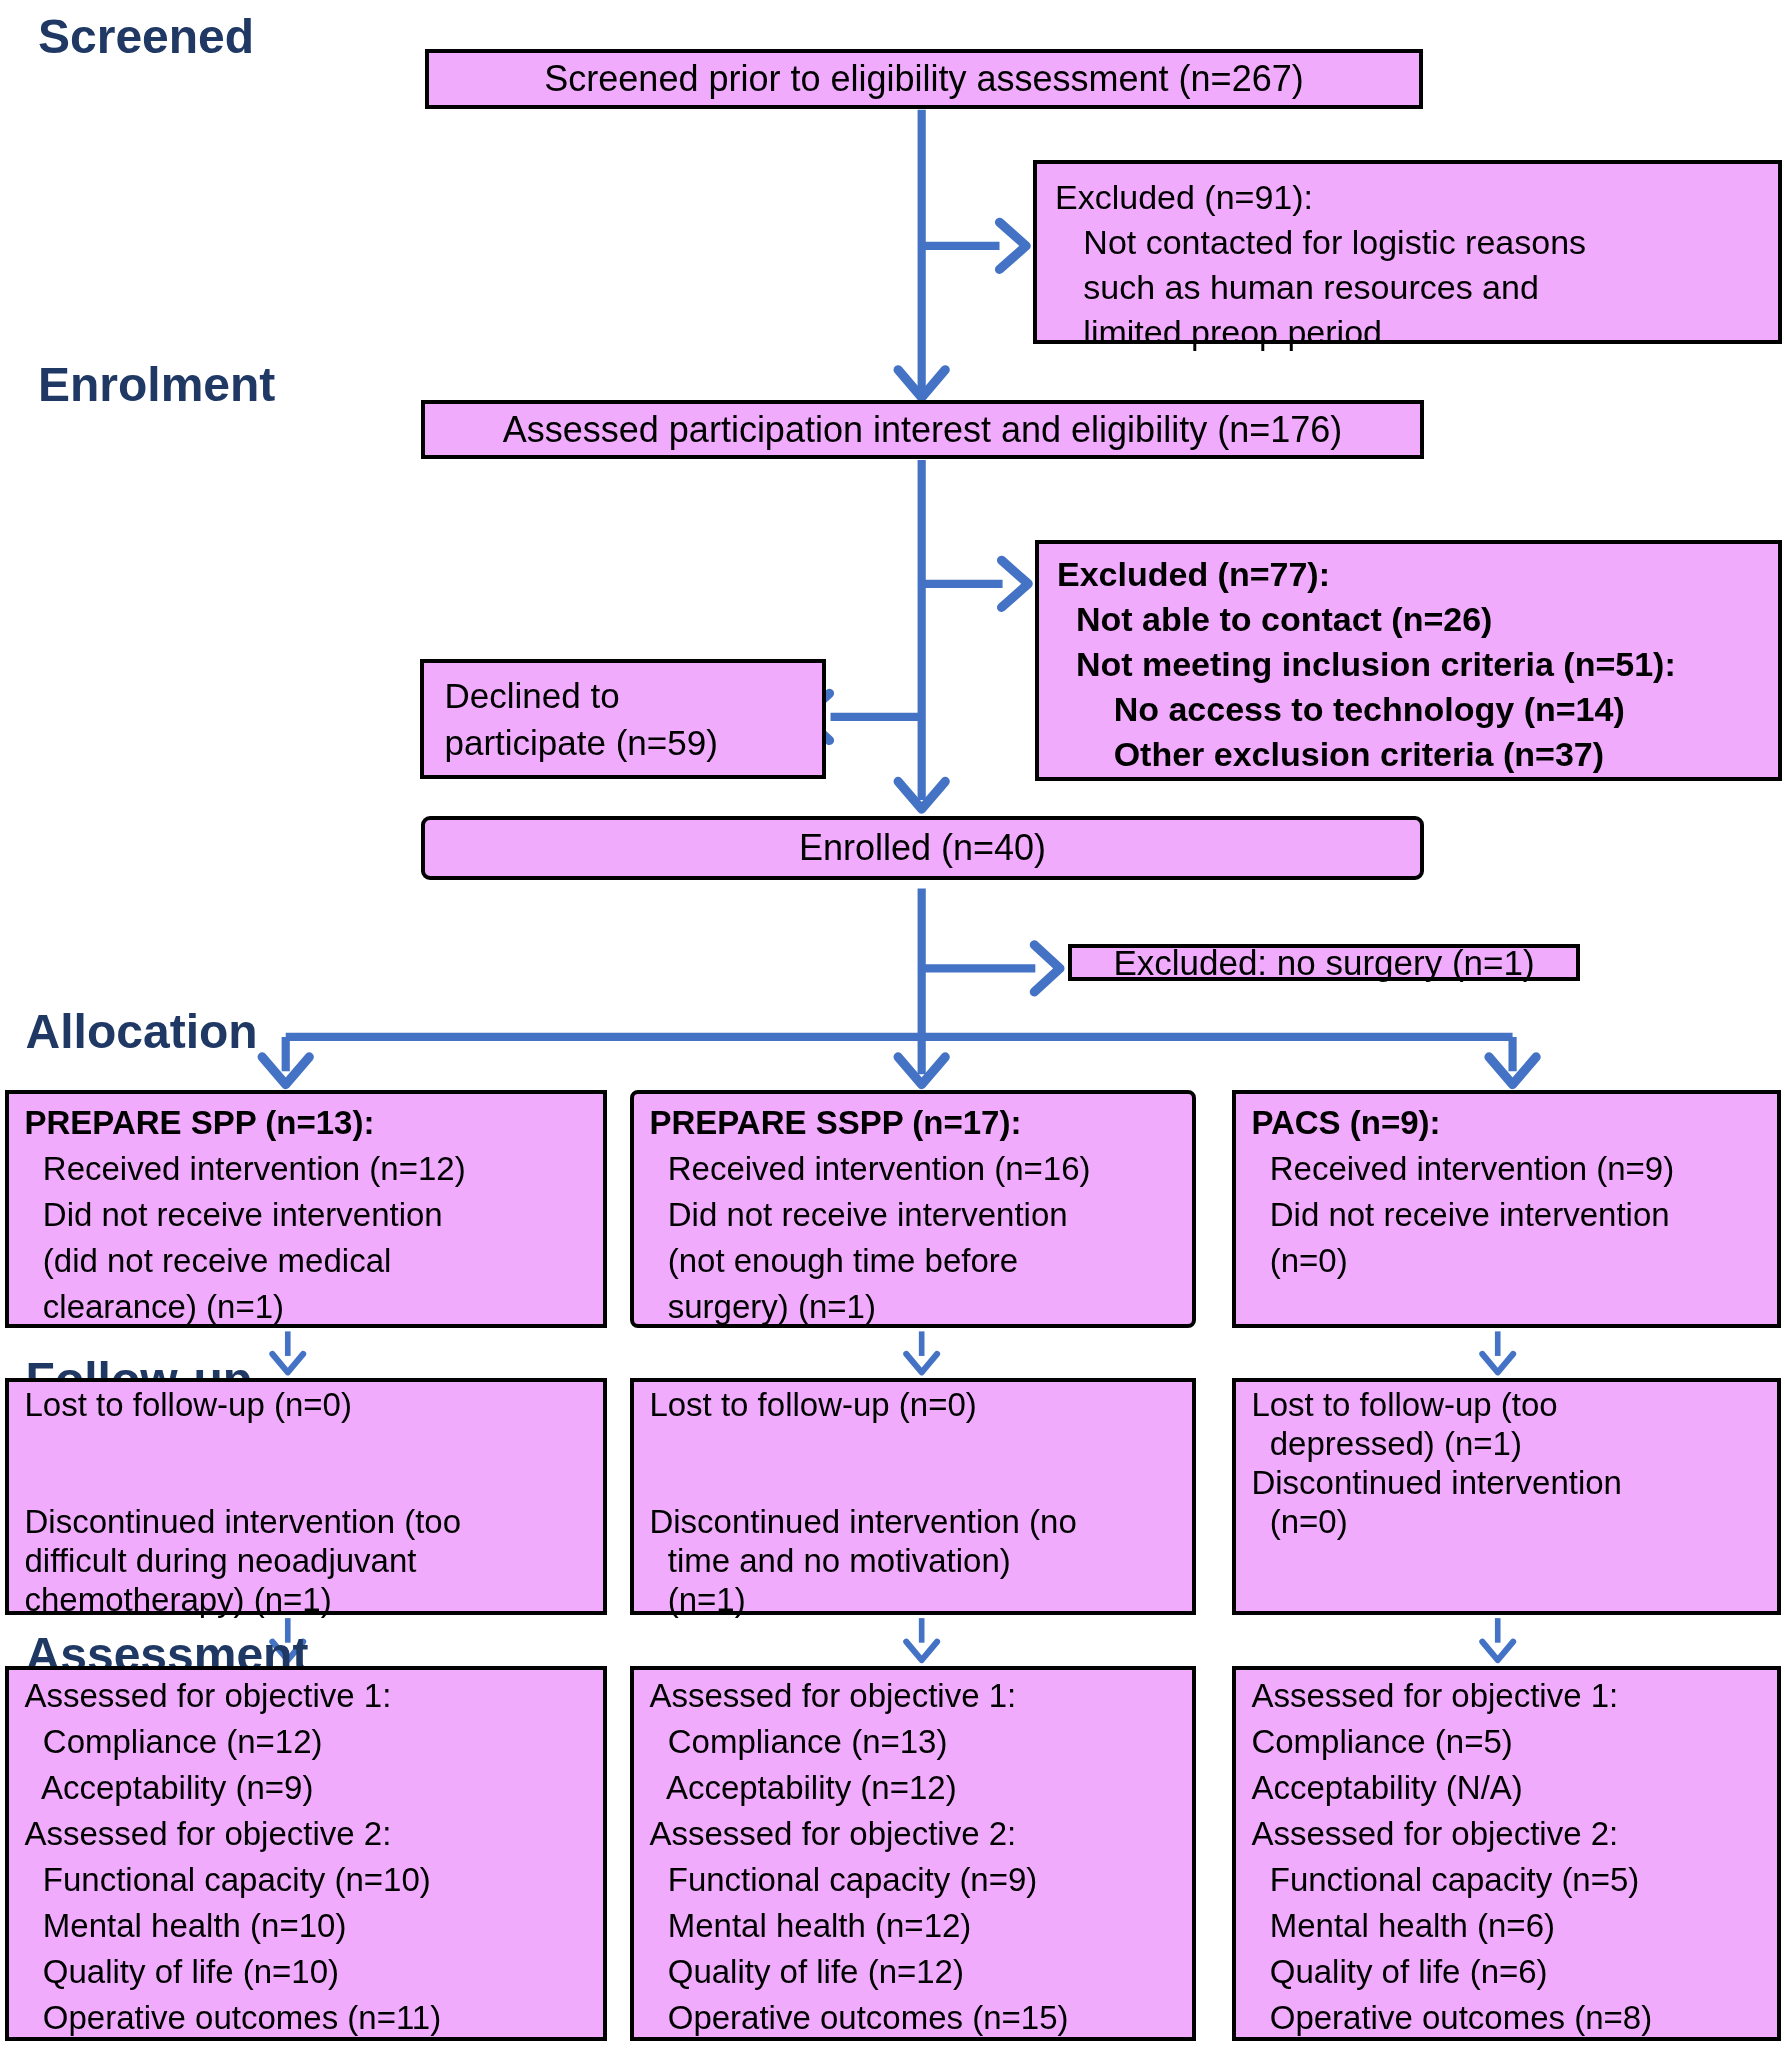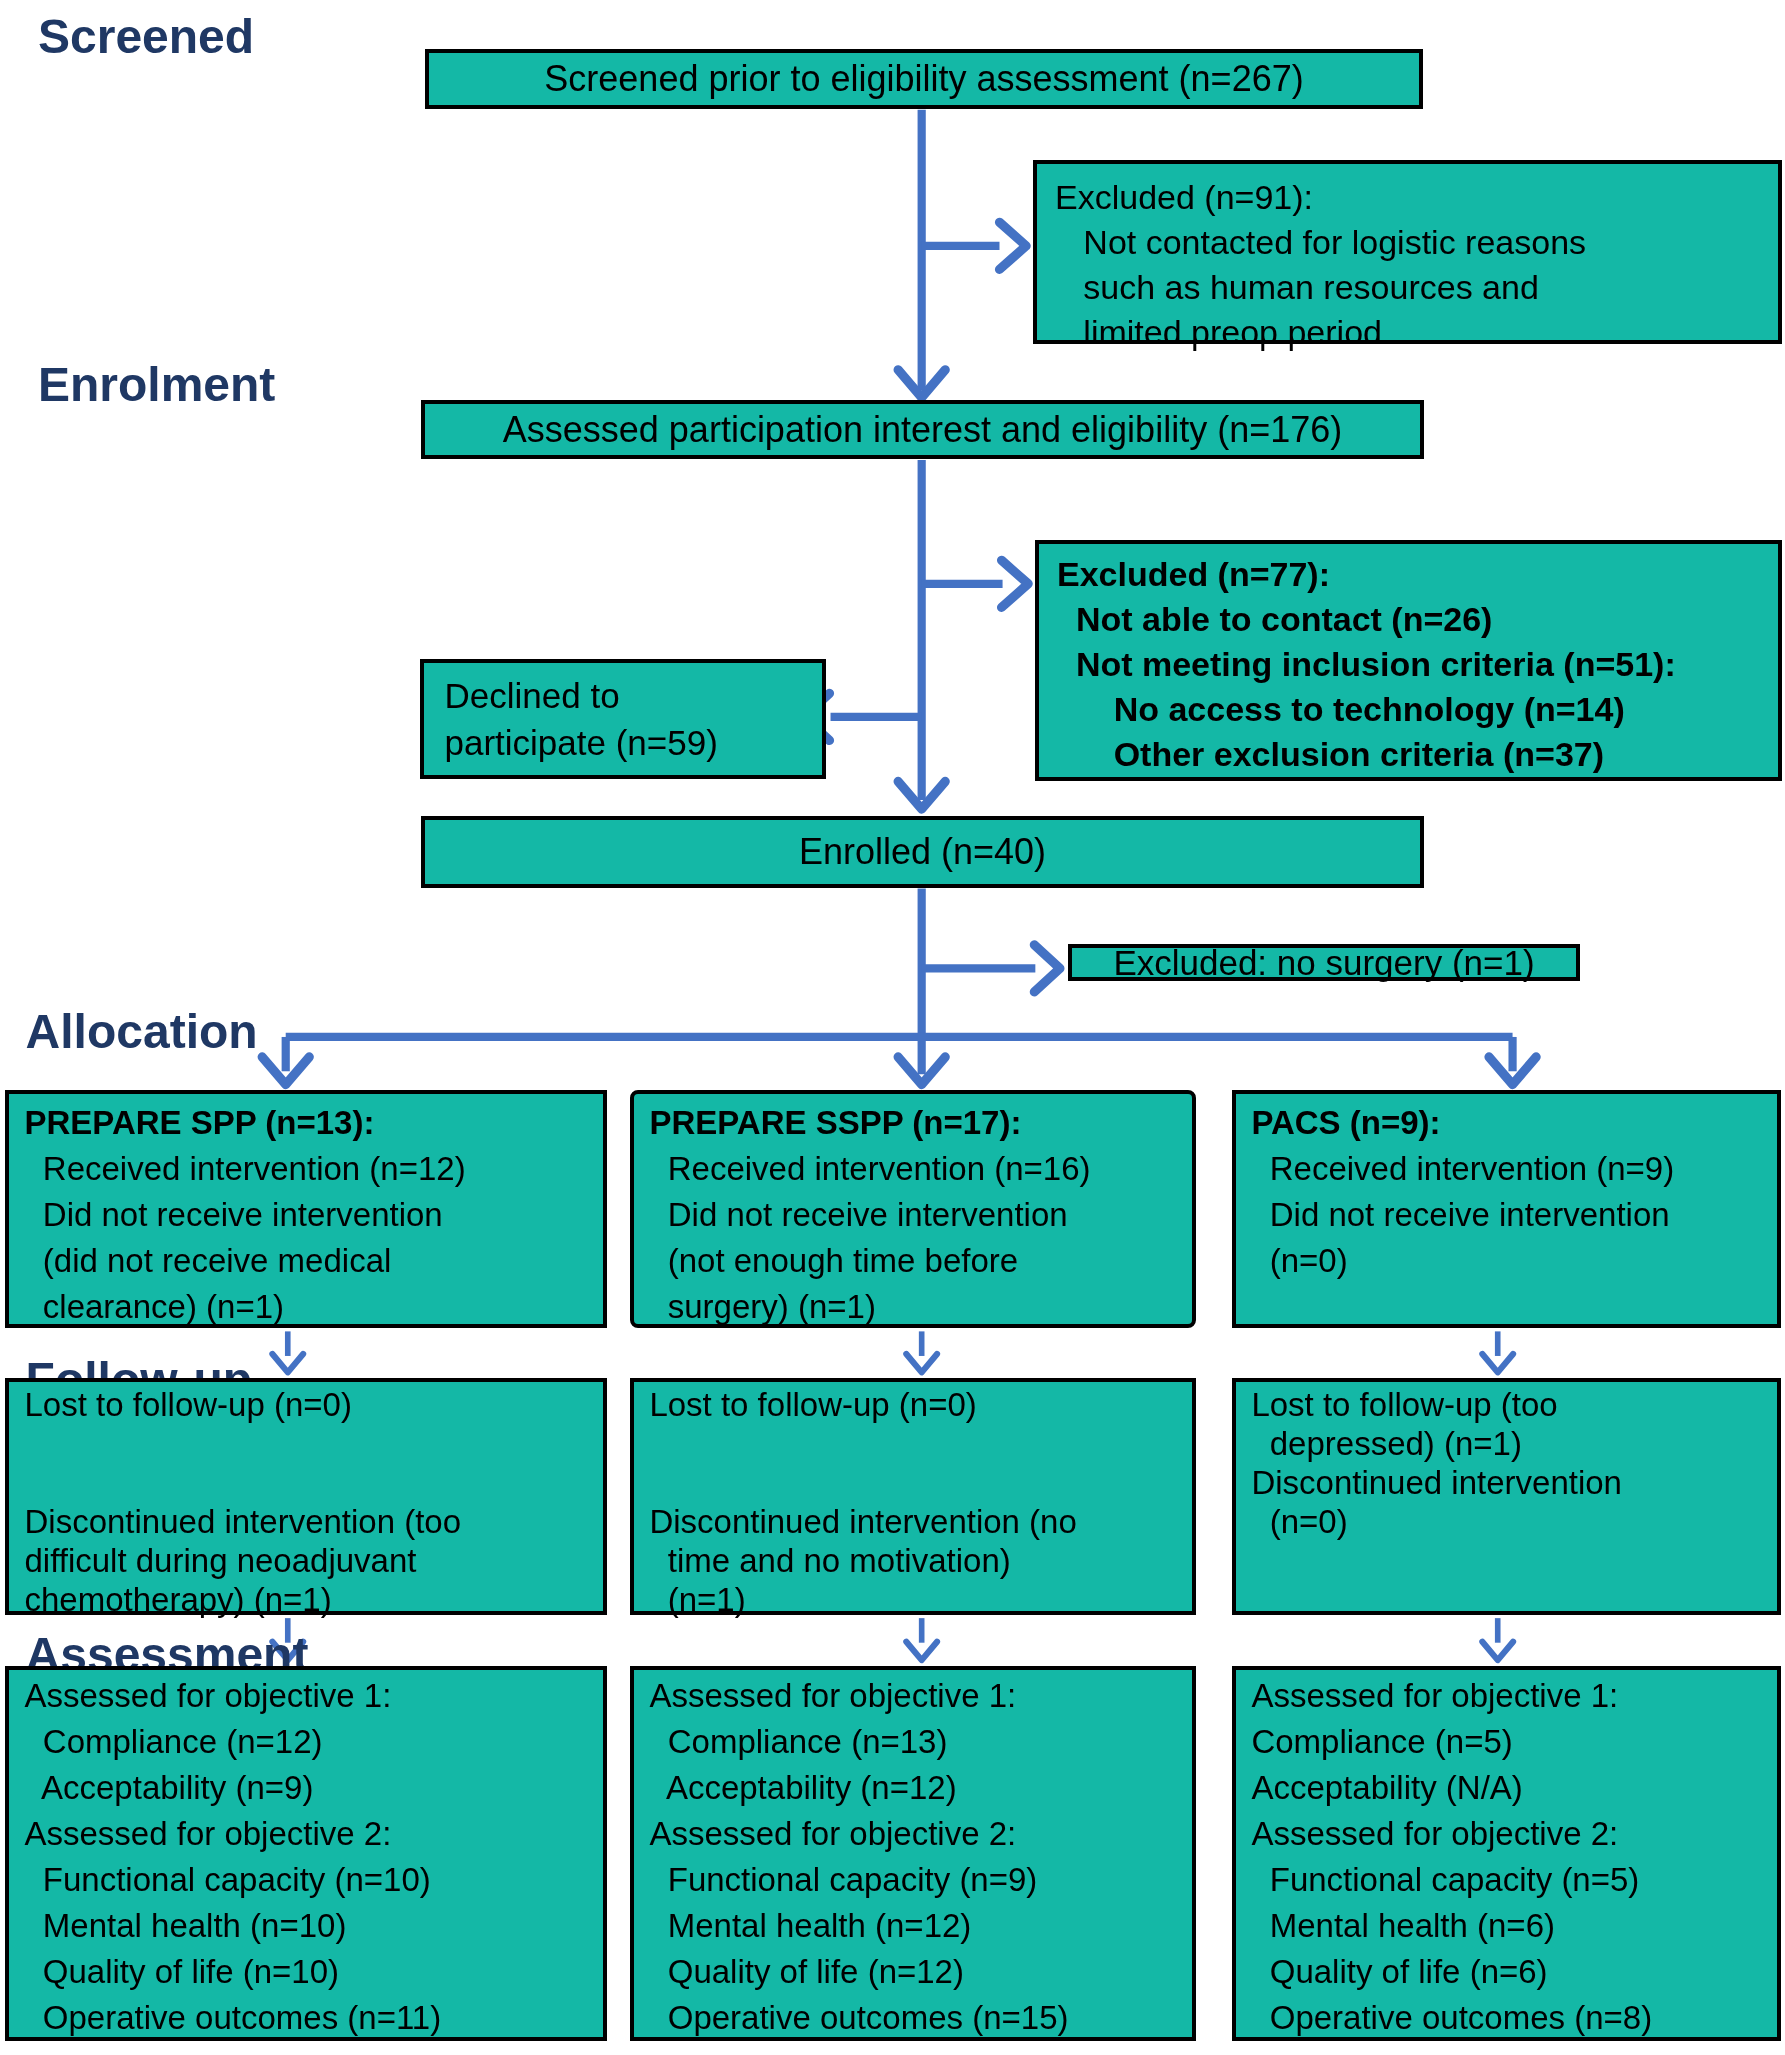--- a/index.html
+++ b/index.html
@@ -6,21 +6,21 @@
     --arrow-blue:#4472C4;
     --stage-label-navy:#1F3864;
     --box-border:#000000;
     --text:#000000;
     --background:#FFFFFF;
   }
   html,body{margin:0;padding:0;background:var(--background);}
   body{width:1786px;height:2056px;position:relative;overflow:hidden;
        font-family:"Liberation Sans",sans-serif;color:var(--text);}
   .stage-label{position:absolute;font-size:48px;font-weight:bold;color:var(--stage-label-navy);white-space:pre;text-align:right;}
-  .fbox{position:absolute;border:4.6px solid var(--box-border);background:#14b8a6;box-sizing:border-box;}
+  .fbox{position:absolute;border:4.6px solid var(--box-border);background:#f0abfc;box-sizing:border-box;}
   .center-box{display:flex;align-items:center;justify-content:center;text-align:center;font-size:36px;}
   .lines-box .line{white-space:pre;}
   .line:empty::before{content:"\00a0";}
   .excl{font-size:34px;line-height:45px;padding:11.3px 10.2px 0 18px;}
   .excl77{padding-top:7.7px;}
   .declined-box{font-size:35px;line-height:47px;padding-left:20.5px;display:flex;flex-direction:column;justify-content:center;}
   .alloc-box{font-size:33px;line-height:46px;padding:6.1px 7.7px 0 15.4px;}
   .alloc-title{font-weight:bold;white-space:pre;}
   .fu-box{font-size:33px;line-height:39px;padding:3.1px 7.7px 0 15.4px;}
   .as-box{font-size:33px;line-height:46px;padding:2.6px 7.7px 0 15.4px;}
@@ -106,21 +106,21 @@
       <div class="line">  Not meeting inclusion criteria (n=51):</div>
       <div class="line">      No access to technology (n=14)</div>
       <div class="line">      Other exclusion criteria (n=37)</div>
     </div>
 
   <div class="fbox lines-box declined-box" style="left:420px;top:659px;width:406px;height:120px;">
       <div class="line">Declined to</div>
       <div class="line">participate (n=59)</div>
     </div>
 
-  <div class="fbox center-box" style="left:421px;top:816px;width:1003px;height:72px;">
+  <div class="fbox center-box" style="left:421px;top:816px;width:1003px;height:64px;border-radius:9px;">
     <span>Enrolled (n=40)</span>
   </div>
 
   <div class="fbox center-box" style="left:1068px;top:944px;width:512px;height:37px;font-size:35px;">
     <span>Excluded: no surgery (n=1)</span>
   </div>
 
   <div class="fbox alloc-box" style="left:5.1px;top:1090px;width:602px;height:238px;">
     <div class="alloc-title">PREPARE SPP (n=13):</div>
     <div class="lines-box">

